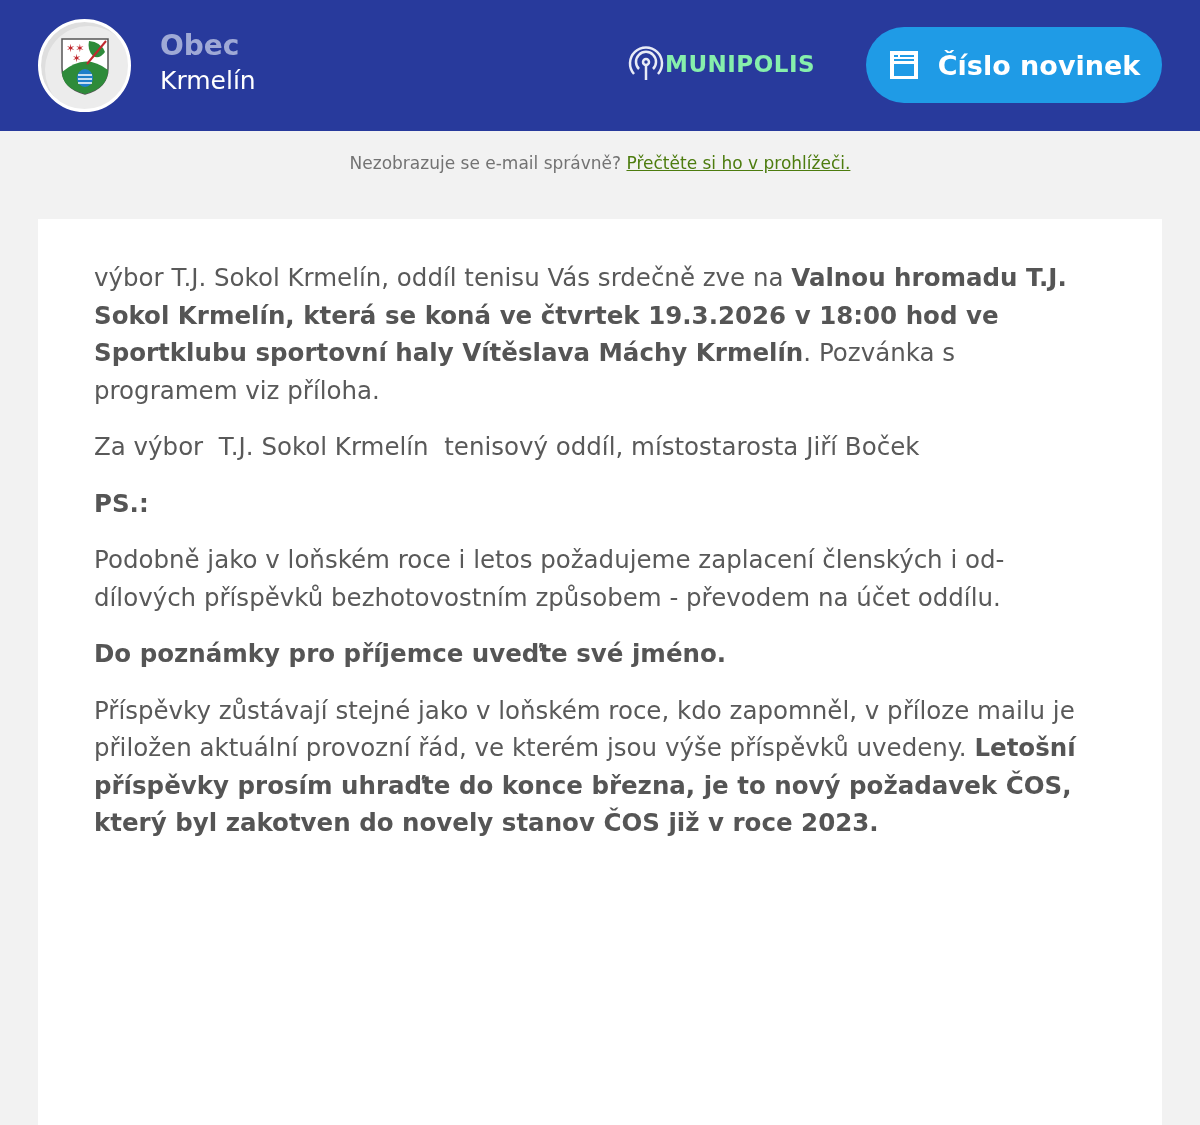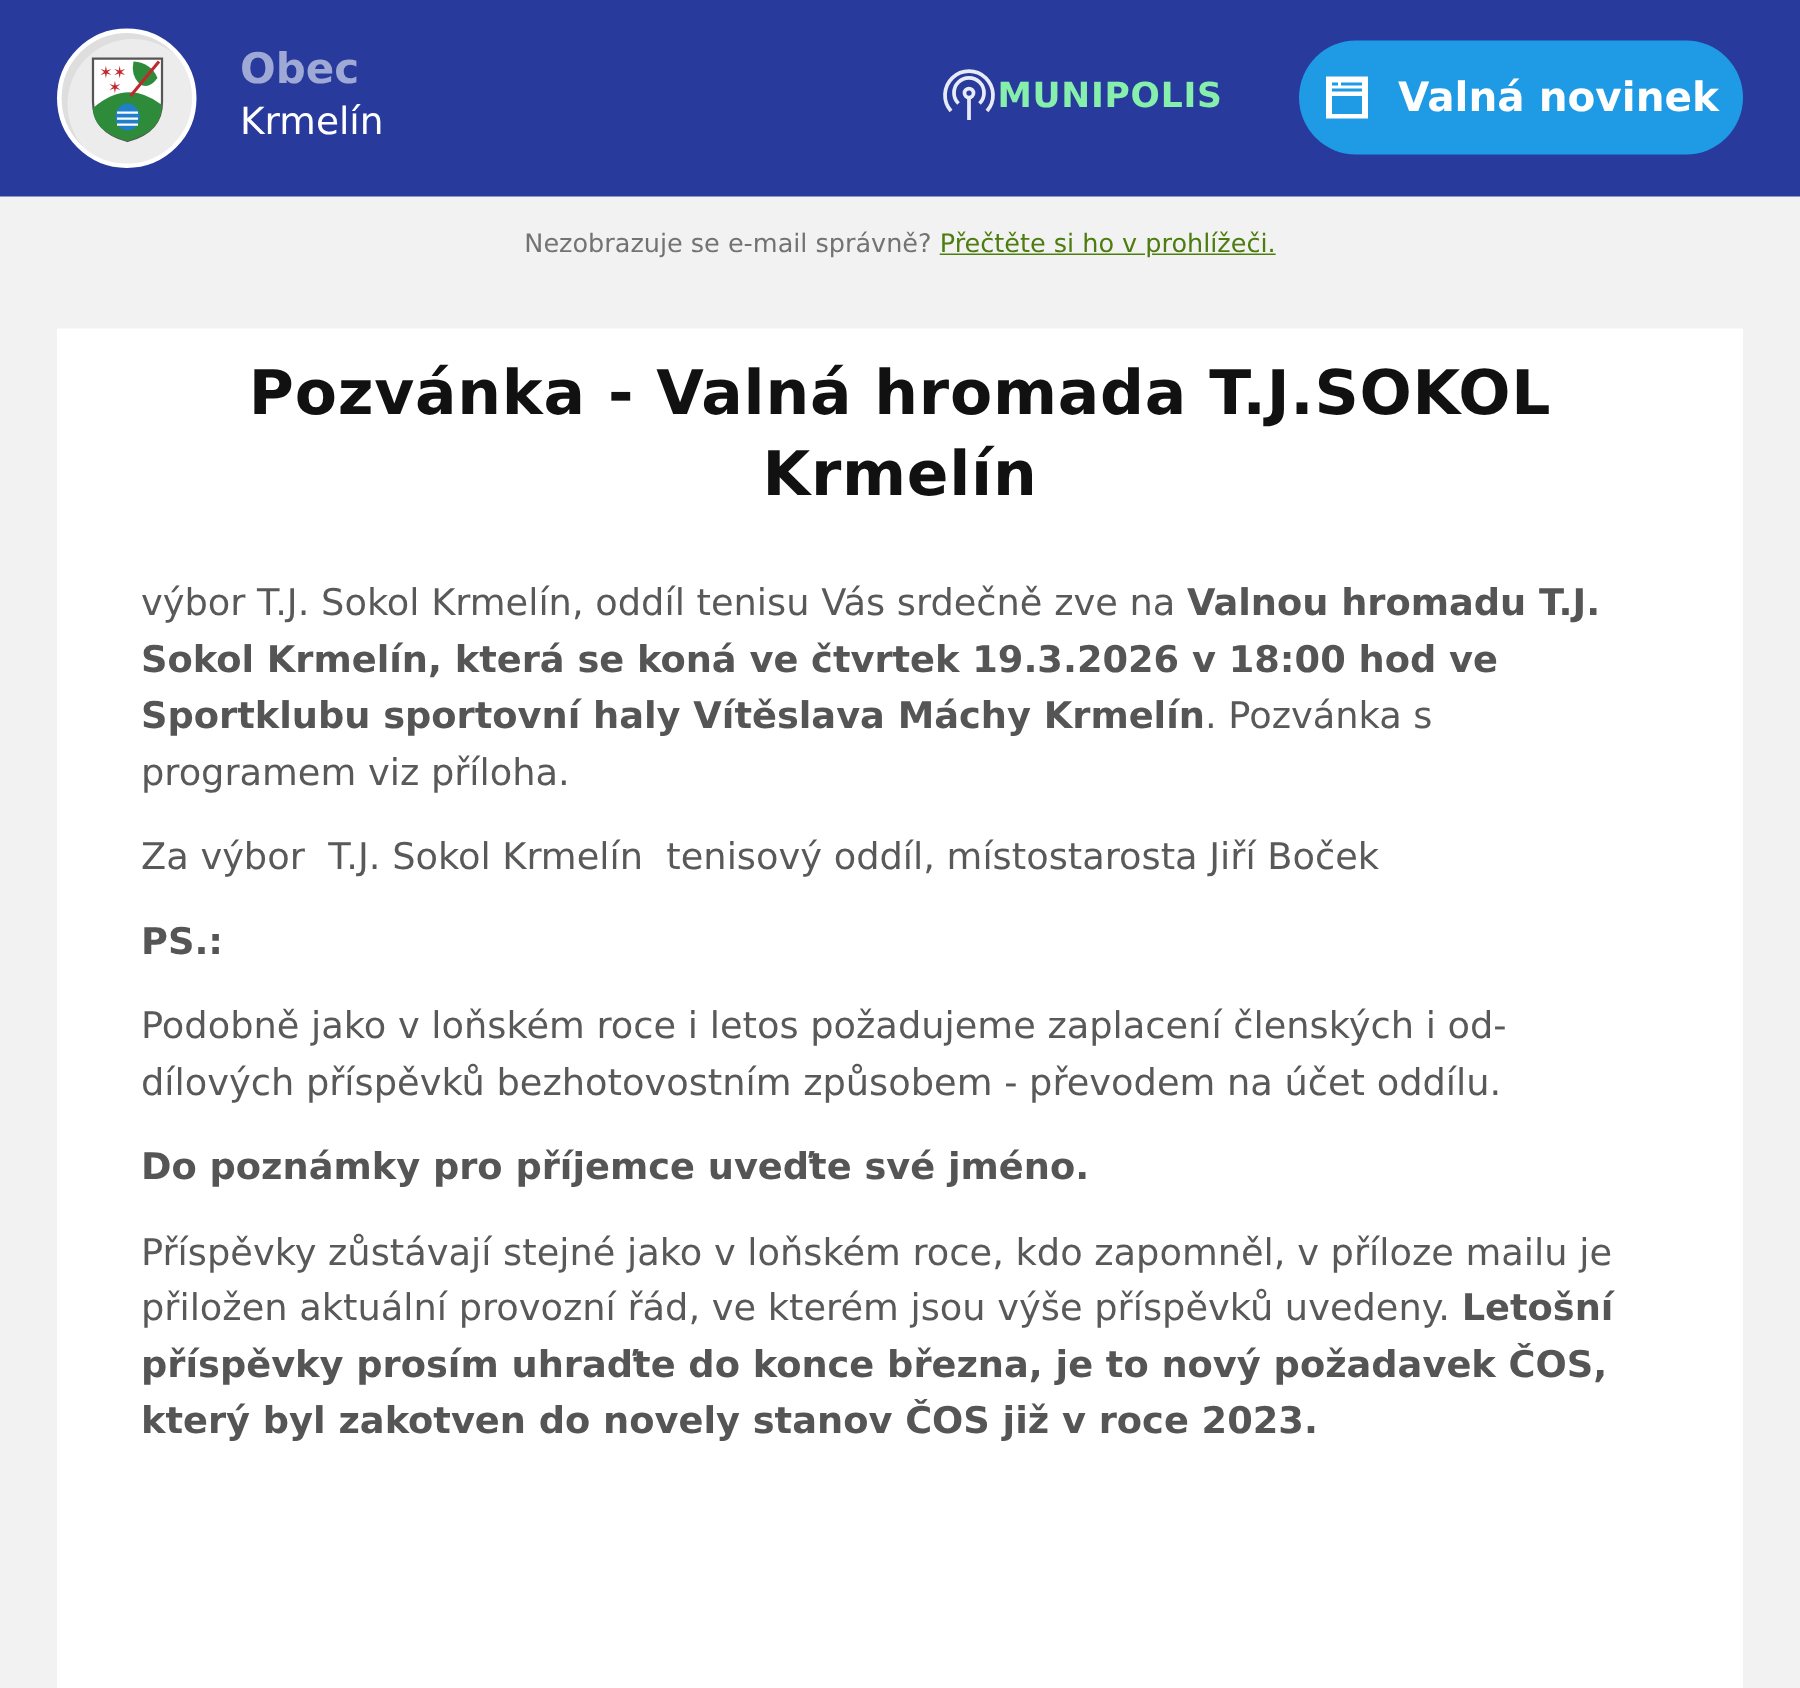--- a/index.html
+++ b/index.html
@@ -56,33 +56,30 @@
   </div>
 
   <div class="more-btn">
     <svg width="32" height="32" viewBox="0 0 32 32">
       <rect x="2" y="2" width="28" height="28" fill="#ffffff"></rect>
       <rect x="6" y="6" width="4" height="2" fill="#1f9be6"></rect>
       <rect x="12" y="6" width="14" height="2" fill="#1f9be6"></rect>
       <rect x="6" y="10" width="20" height="2" fill="#1f9be6"></rect>
       <rect x="6" y="15" width="20" height="12" fill="#1f9be6"></rect>
     </svg>
-    <span>Valná novinek</span>
+    <span>Číslo novinek</span>
   </div>
 </div>
 
 <div class="notice">
   <span>Nezobrazuje se e-mail správně?</span>
   <a>Přečtěte si ho v prohlížeči.</a>
 </div>
 
 <div class="card">
-  <h1 class="title" style="padding:0 120px;">
-    <span>Pozvánka - Valná hromada T.J.SOKOL Krmelín</span>
-  </h1>
   <div class="content">
     <p>
       <span>výbor T.J. Sokol Krmelín, oddíl tenisu Vás srdečně zve na </span><b>Valnou hromadu T.J. Sokol Krmelín, která se koná ve čtvrtek 19.3.2026 v 18:00 hod ve Sportklubu sportovní haly Vítěslava Máchy Krmelín</b><span>. Pozvánka s programem viz příloha.</span>
     </p>
     <p style="white-space:pre;">Za výbor  T.J. Sokol Krmelín  tenisový oddíl, místostarosta Jiří Boček</p>
     <p><b>PS.:</b></p>
     <p>Podobně jako v loňském roce i letos požadujeme zaplacení členských i od-dílových příspěvků bezhotovostním způsobem - převodem na účet oddílu.</p>
     <p><b>Do poznámky pro příjemce uveďte své jméno.</b></p>
     <p>
       <span>Příspěvky zůstávají stejné jako v loňském roce, kdo zapomněl, v příloze mailu je přiložen aktuální provozní řád, ve kterém jsou výše příspěvků uvedeny. </span><b>Letošní příspěvky prosím uhraďte do konce března, je to nový požadavek ČOS, který byl zakotven do novely stanov ČOS  již v roce 2023.</b>

